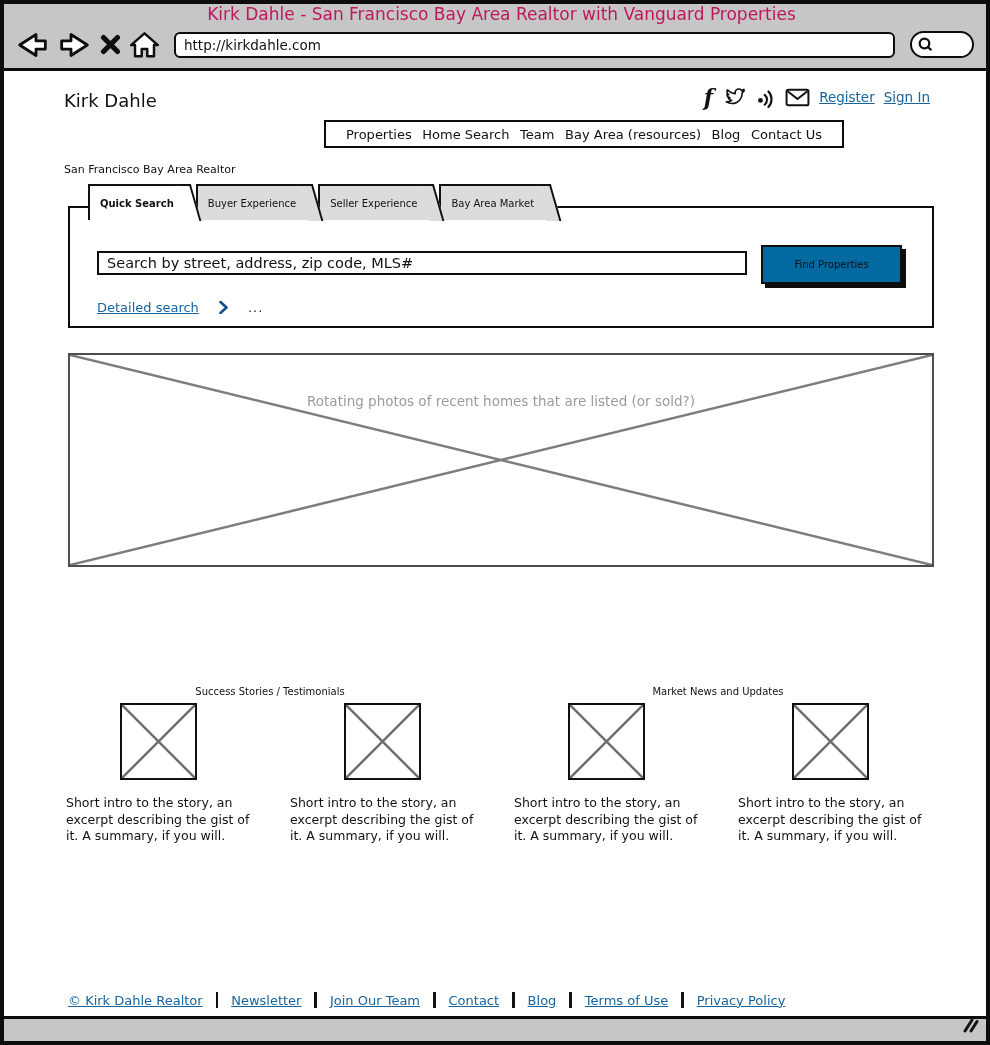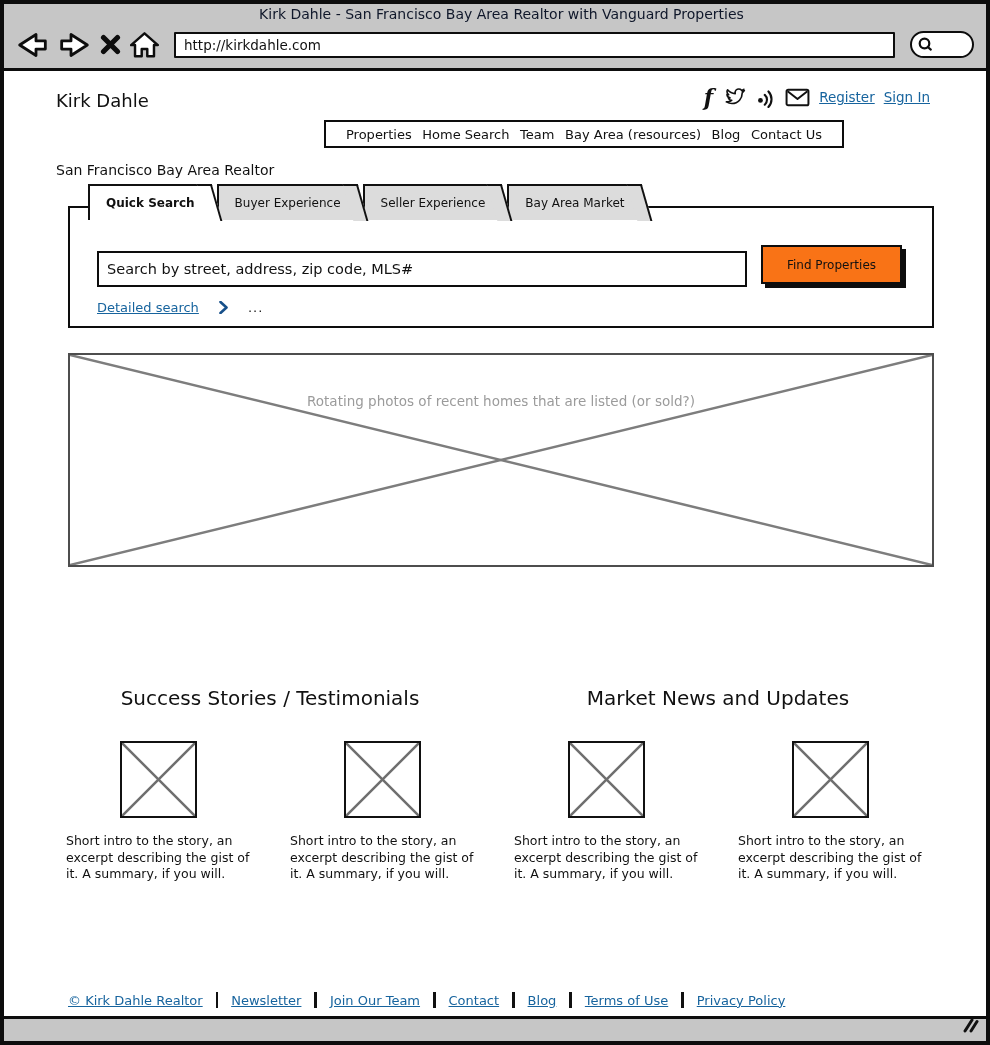--- a/index.html
+++ b/index.html
@@ -3,62 +3,62 @@
 <meta charset="utf-8">
 <style>
   * { box-sizing: border-box; margin: 0; padding: 0; }
   html,body { width: 990px; height: 1045px; background:#fff; }
   body { font-family: "DejaVu Sans", sans-serif; color:#111; }
 
   .window { position:relative; width:990px; height:1045px; border:4px solid #0d0d0d; background:#fff; overflow:hidden; }
 
   
   .chrome { position:absolute; top:0; left:0; right:0; height:67px; background:#c6c6c6; border-bottom:3px solid #0d0d0d; }
-  .titlebar { height:20px; display:flex; align-items:center; justify-content:center; font-size:14px; color:#0f172a;margin-left:13px; }
+  .titlebar { height:20px; display:flex; align-items:center; justify-content:center; font-size:17px; color:#be185d;margin-left:13px; }
   .toolbar { display:flex; align-items:center; padding:1px 12px 0 12px; gap:9px; height:40px; }
   .tool-icon { display:flex; align-items:center; justify-content:center; cursor:pointer; }
-  .urlbar { flex:1; height:26px; border:2.5px solid #0d0d0d; border-radius:1px; background:#fff; font-family:"DejaVu Sans", sans-serif; font-size:13.5px; padding:0 8px; margin:0 6px; color:#111; outline:none; }
+  .urlbar { flex:1; height:26px; border:2.5px solid #0d0d0d; border-radius:6px; background:#fff; font-family:"DejaVu Sans", sans-serif; font-size:13.5px; padding:0 8px; margin:0 6px; color:#111; outline:none; }
   .searchpill { width:64px; height:27px; border:2.5px solid #0d0d0d; border-radius:14px; background:#fff; display:flex; align-items:center; padding-left:5px; cursor:pointer; }
 
   
   .content { position:absolute; top:70px; left:0; right:0; height:946px; background:#fff; }
 
-  .brand { position:absolute; left:52px; top:16px; }
+  .brand { position:absolute; left:60px; top:16px; }
   .brand-name { font-size:18px; margin-bottom:9px; }
-  .brand-line { font-size:14px; line-height:22.5px;margin-top:48px; }
+  .brand-line { font-size:11px; line-height:22.5px;margin-top:48px; }
 
   .topright { position:absolute; right:56px; top:12px; display:flex; align-items:center; gap:9px; }
   .fb-glyph { font-family:"DejaVu Serif", serif; font-style:italic; font-weight:bold; font-size:22px; line-height:22px; }
   a.authlink, .bluelink { color:#17649E; text-decoration:underline; font-size:13.5px; cursor:pointer; }
 
   .navbar { position:absolute; left:320px; top:46px; width:520px; height:28px; border:2.5px solid #0d0d0d; background:#fff; display:flex; align-items:center; justify-content:space-between; padding:0 20px; }
   .nav-item { font-size:13px; cursor:pointer; white-space:nowrap; }
 
   
   .tabs { position:absolute; left:84px; top:110px; display:flex; height:22px; }
-  .tab { position:relative; display:flex; align-items:center; height:36px; padding:0 14px 0 16px; border:2.5px solid #111; border-right:none; border-bottom:none; background:#dcdcdc; font-size:12px; margin-right:8px; cursor:pointer; }
+  .tab { position:relative; display:flex; align-items:center; height:36px; padding:0 14px 0 10px; border:2.5px solid #111; border-right:none; border-bottom:none; background:#dcdcdc; font-size:10px; margin-right:8px; cursor:pointer; }
   .tab::after { content:""; position:absolute; top:-2.5px; bottom:0; right:-8px; width:13px; background:inherit; border-top:2.5px solid #111; border-right:2.5px solid #111; transform:skewX(16deg); }
   .tab.active { background:#fff; font-weight:bold; }
   .tab:nth-child(1){z-index:4}.tab:nth-child(2){z-index:3}.tab:nth-child(3){z-index:2}.tab:nth-child(4){z-index:1}
 
   
   .panel { position:absolute; left:64px; top:132px; width:866px; height:122px; border:2.5px solid #0d0d0d; background:#fff; }
-  .search-input { position:absolute; left:27px; top:43px; width:650px; height:36px; border:2.5px solid #0d0d0d; font-family:"DejaVu Sans", sans-serif; font-size:14.5px; padding:0 8px; color:#111; outline:none; background:#fff; }
-  .find-btn { position:absolute; right:30px; top:37px; width:141px; height:39px; border:2.5px solid #0d0d0d; background:#f97316; box-shadow:4px 4px 0 #0d0d0d; display:flex; align-items:center; justify-content:center; font-size:12px; cursor:pointer; font-family:"DejaVu Sans", sans-serif; }
+  .search-input { position:absolute; left:27px; top:43px; width:650px; height:24px; border:2.5px solid #0d0d0d; font-family:"DejaVu Sans", sans-serif; font-size:14.5px; padding:0 8px; color:#111; outline:none; background:#fff; }
+  .find-btn { position:absolute; right:30px; top:37px; width:141px; height:39px; border:2.5px solid #0d0d0d; background:#0369a1; box-shadow:4px 4px 0 #0d0d0d; display:flex; align-items:center; justify-content:center; font-size:10px; cursor:pointer; font-family:"DejaVu Sans", sans-serif; }
   .detailed-row { position:absolute; left:27px; bottom:11px; display:flex; align-items:center; gap:20px; font-size:13px; }
   .dots { color:#222; letter-spacing:1px; }
 
   
   .hero { position:absolute; left:64px; top:279px; width:866px; height:214px; border:2.5px solid #4d4d4d; background:#fff; }
   .hero svg { position:absolute; inset:0; width:100%; height:100%; }
   .hero-caption { position:absolute; top:38px; width:100%; text-align:center; color:#9b9b9b; font-size:13.5px; }
 
   
   .sections { position:absolute; left:62px; top:612px; width:858px; display:grid; grid-template-columns:repeat(4, 184px); column-gap:40px; }
-  .sec-heading { grid-column:span 2; text-align:center; font-size:20px; margin-bottom:31px; }
+  .sec-heading { grid-column:span 2; text-align:center; font-size:10px; margin-bottom:6px; }
   .card { }
   .thumb { position:relative; width:77px; height:77px; border:2.5px solid #111; margin:0 auto 15px auto; background:#fff; }
   .thumb svg { position:absolute; inset:0; width:100%; height:100%; }
   .card-text { font-size:12.5px; line-height:16.5px; }
 
   
   .footer { position:absolute; left:64px; top:882px; display:flex; align-items:center; gap:13px;margin-top:36px; }
   .footer .bluelink { font-size:13px; }
   .fsep { width:2.5px; height:16px; background:#111; }
 

